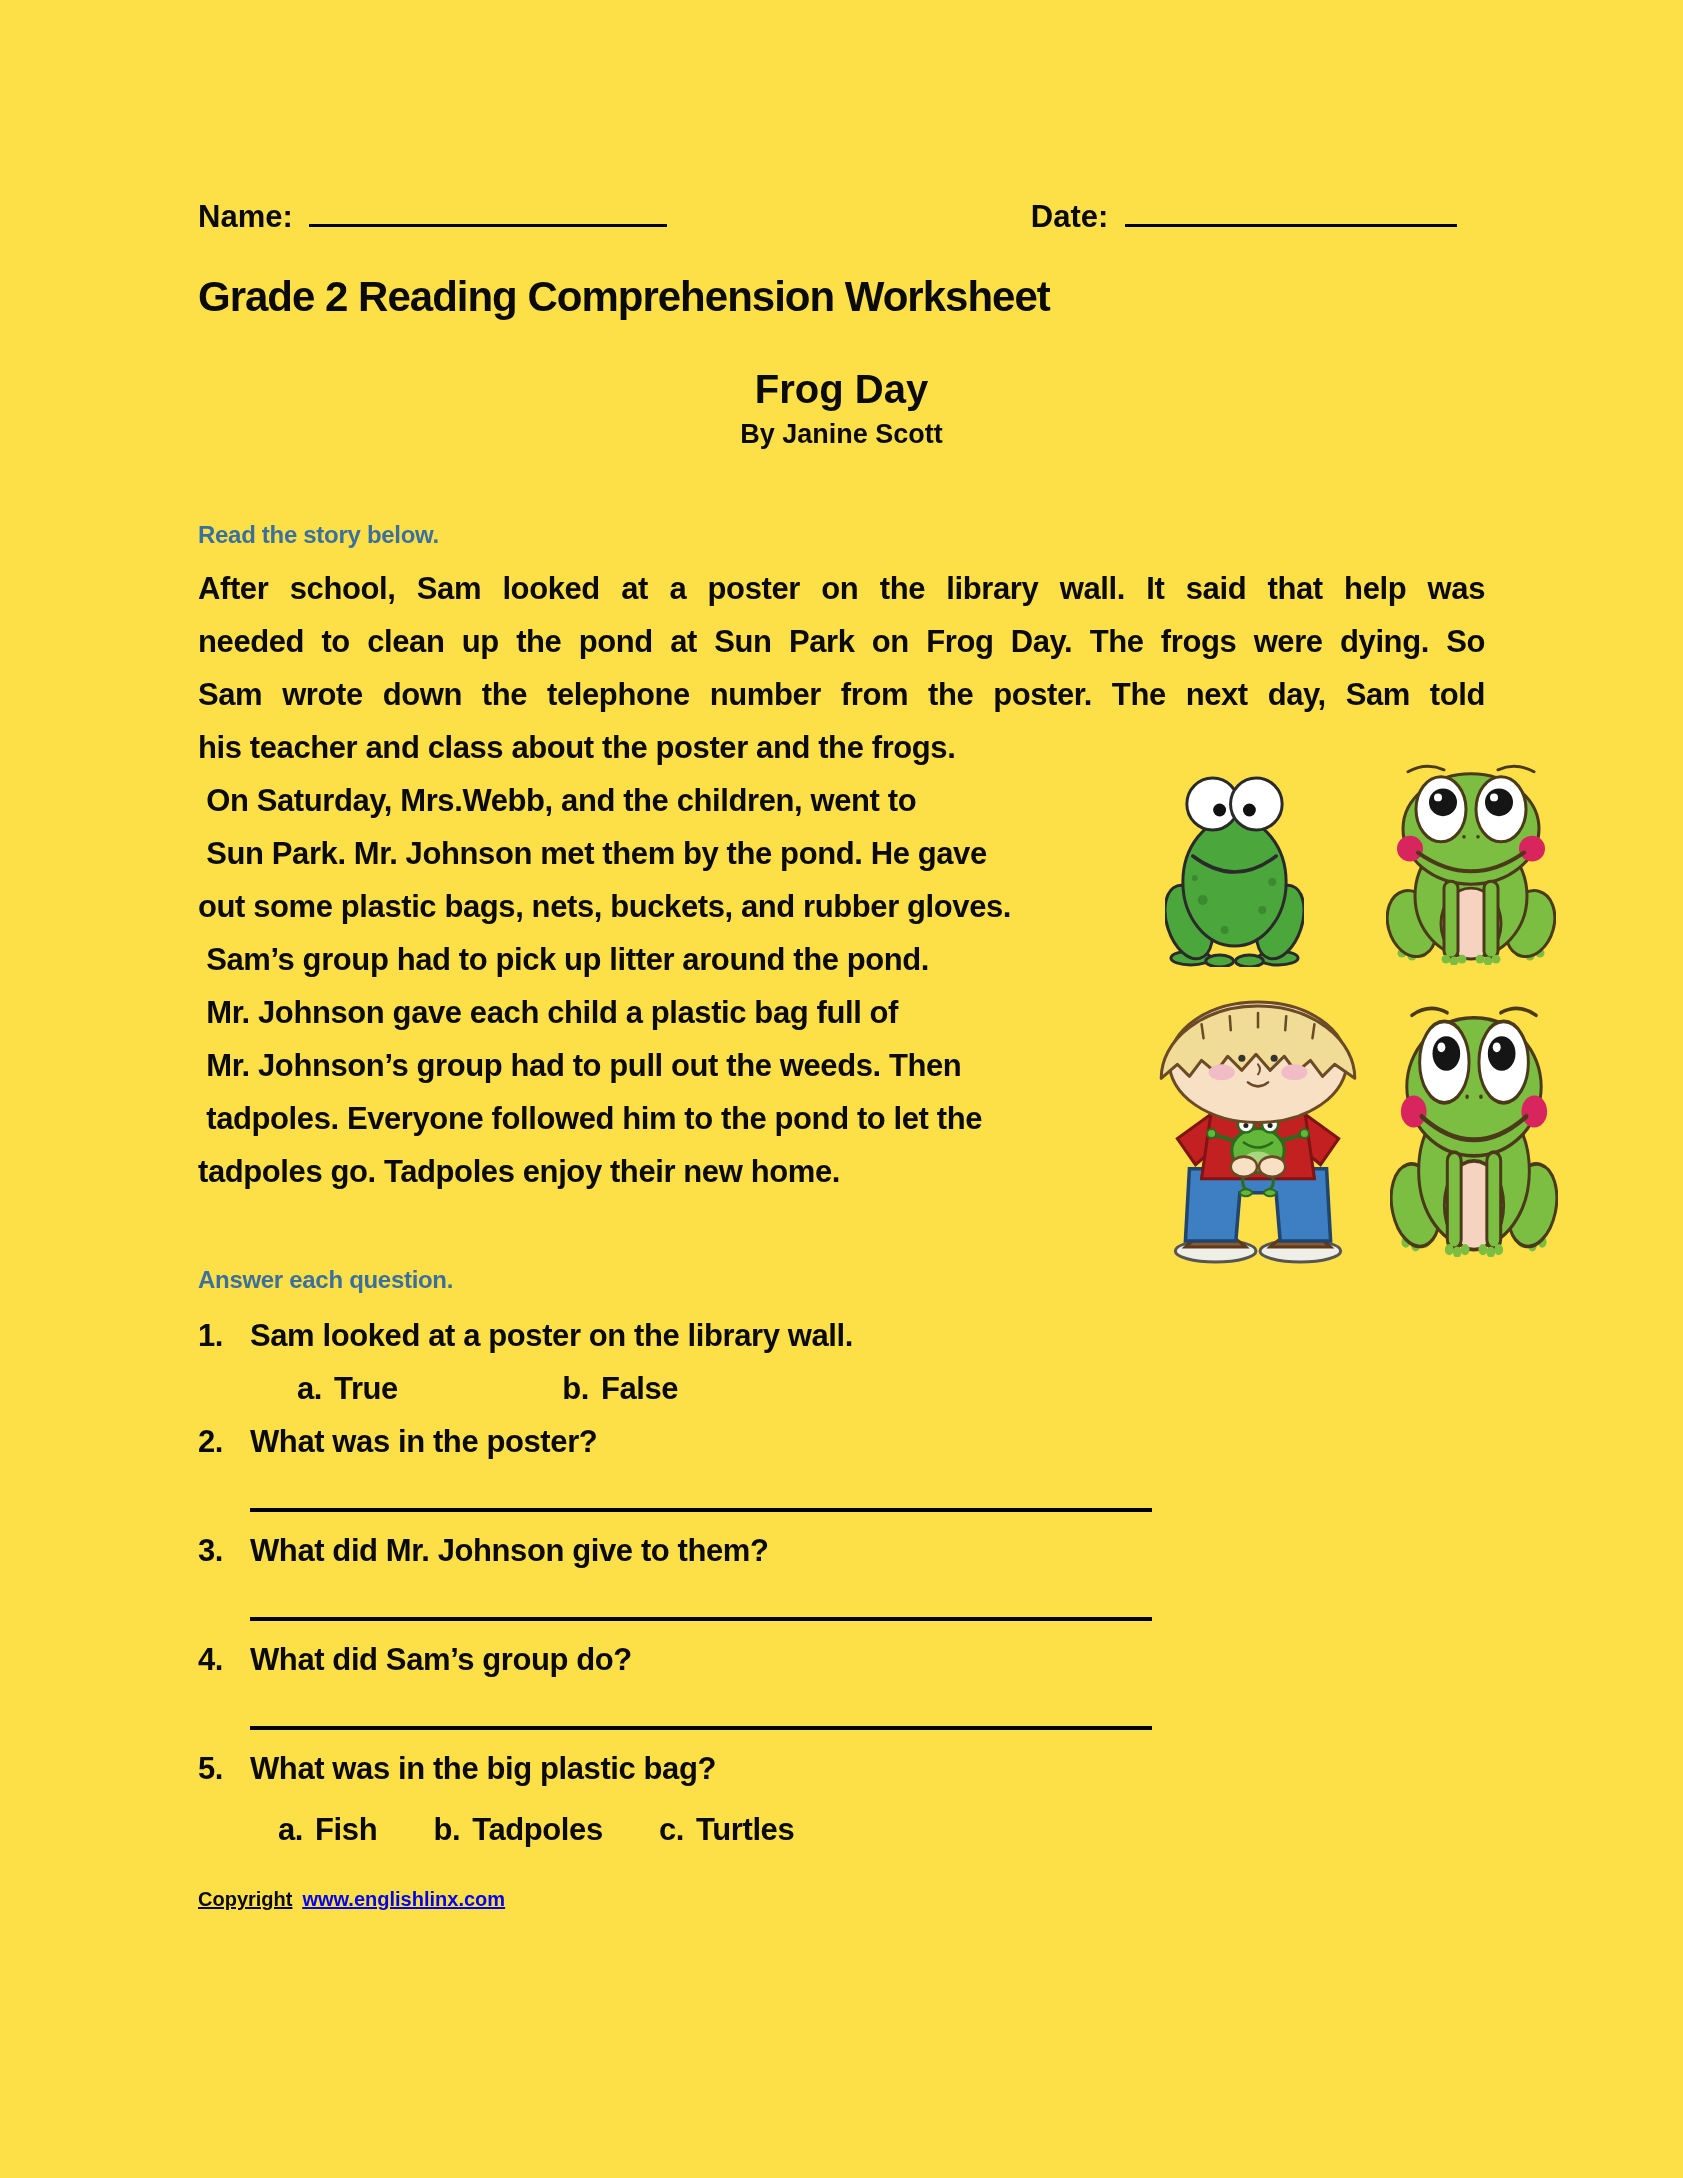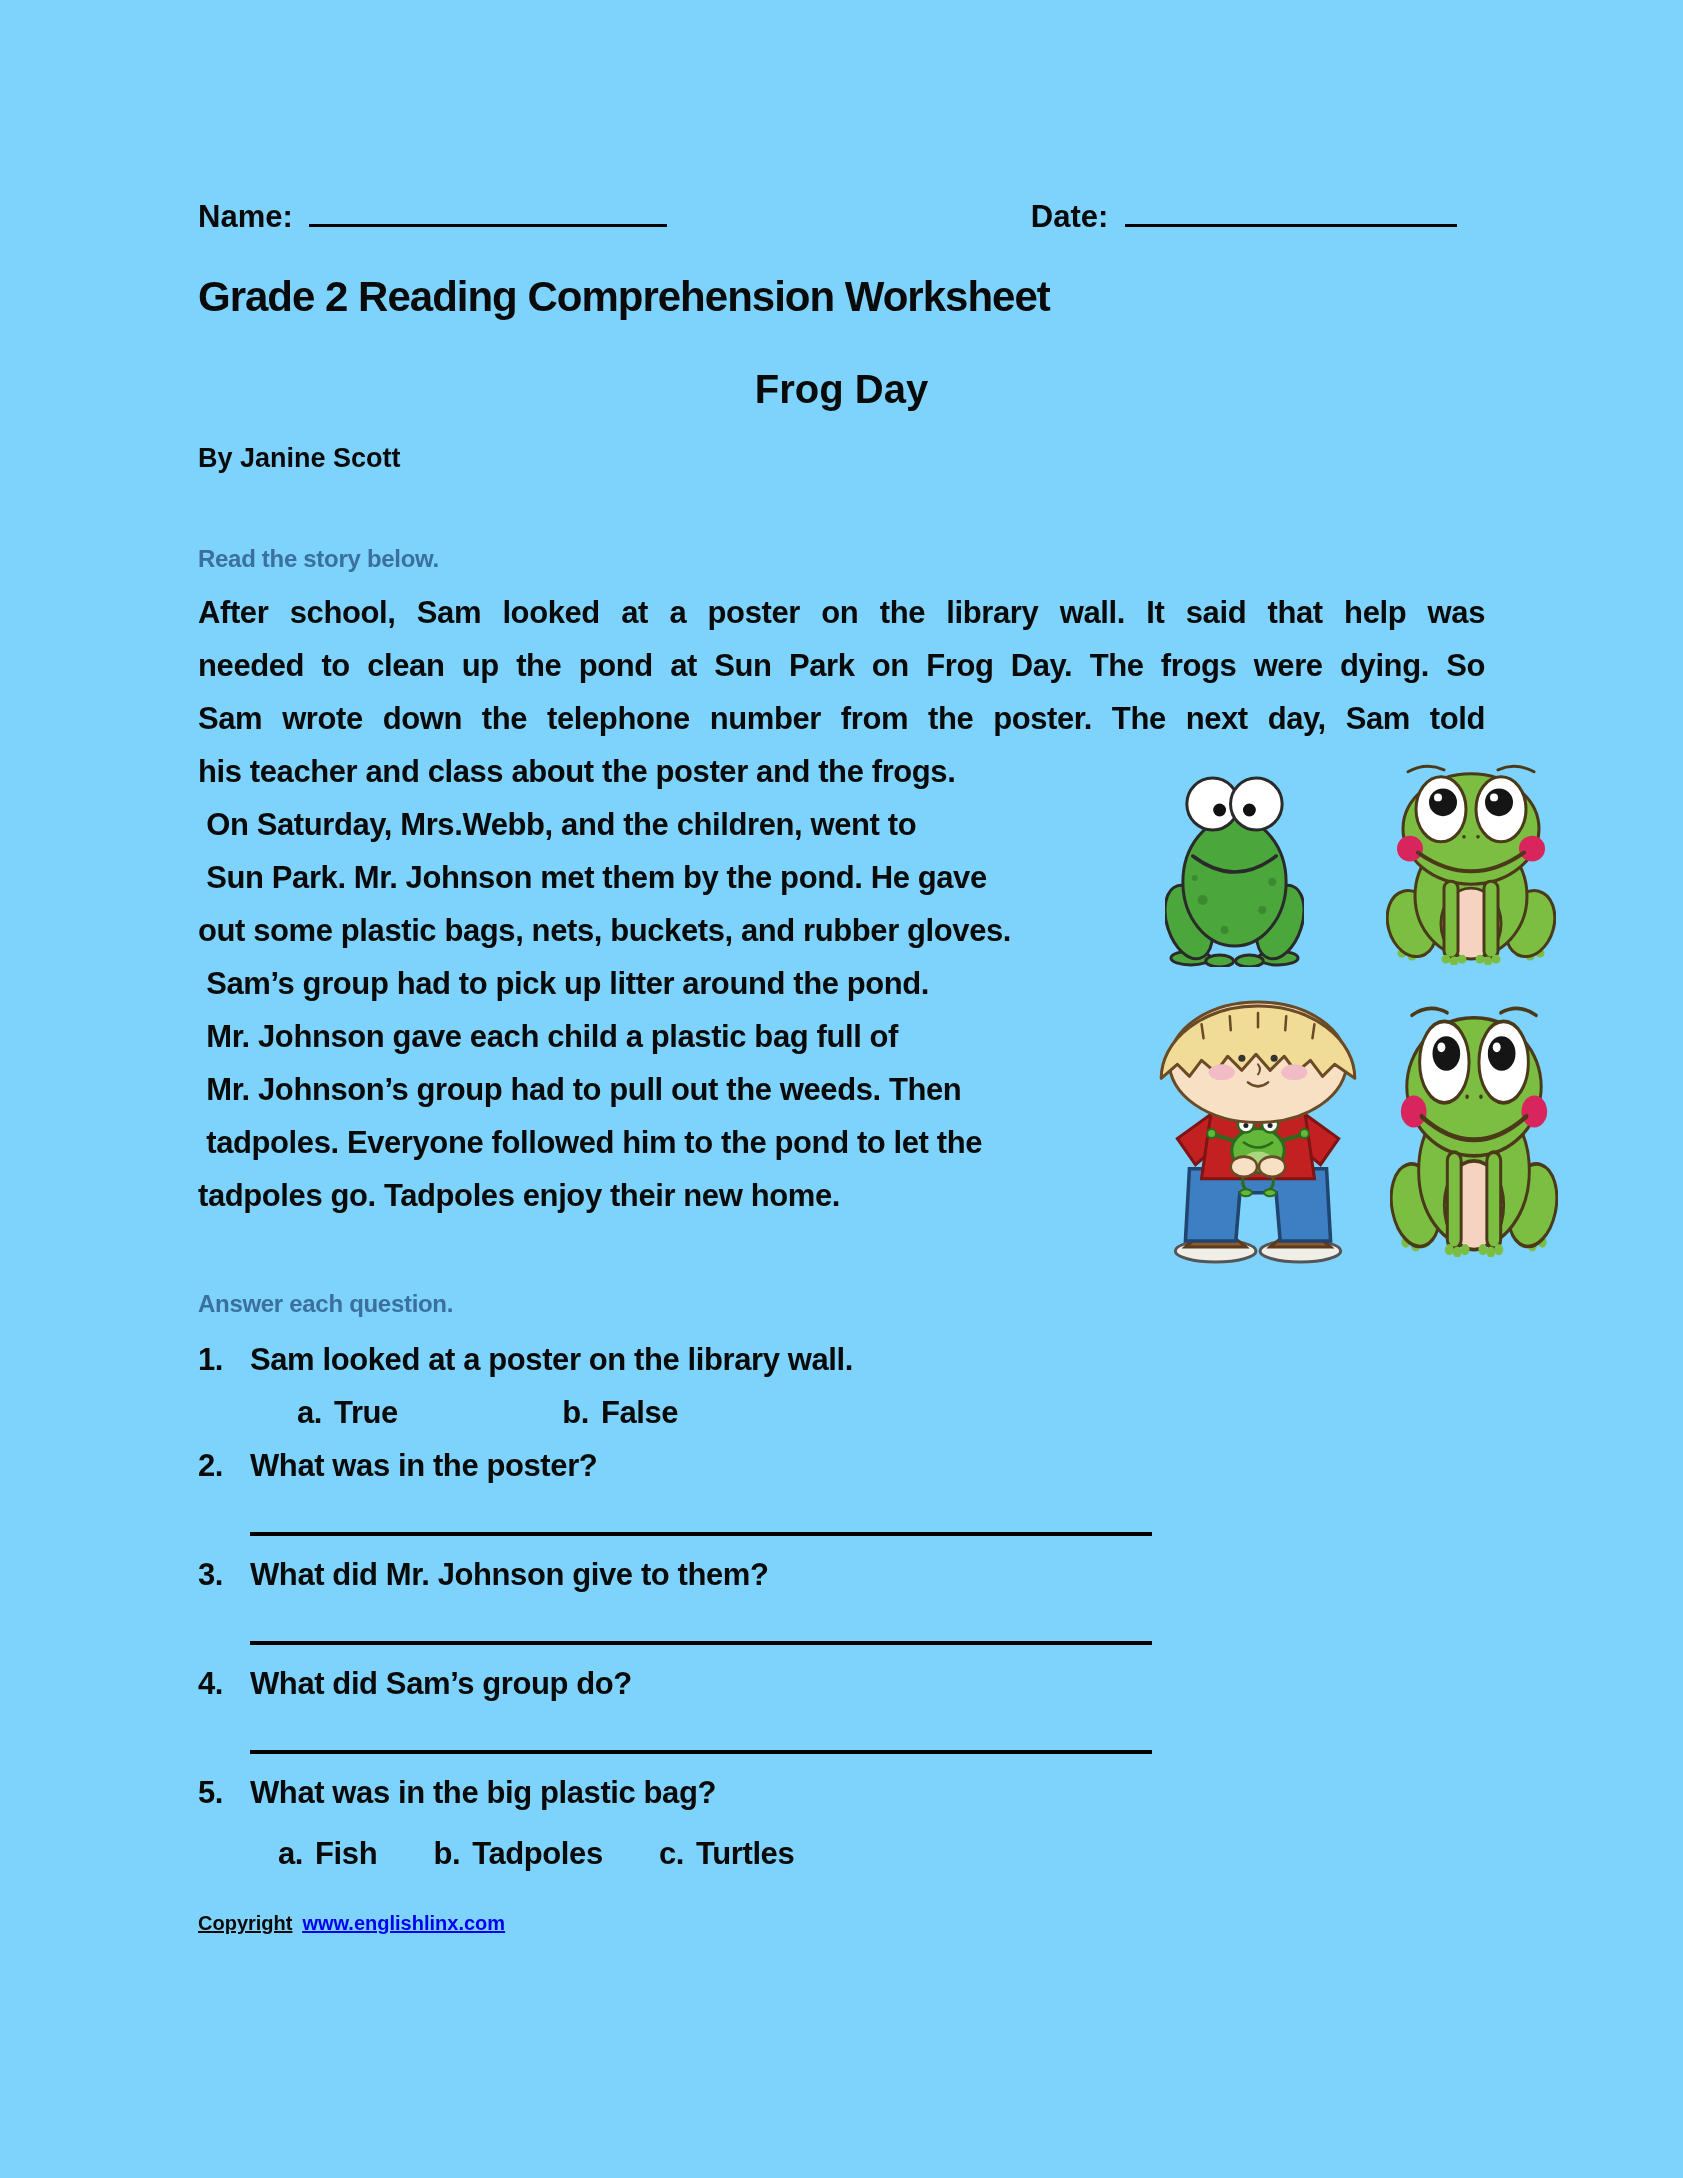--- a/index.html
+++ b/index.html
@@ -1,26 +1,26 @@
 <!DOCTYPE html>
 <html><head>
 <meta charset="utf-8">
 <style>
   html,body{margin:0;padding:0;background:#ffffff;}
-  .page{position:relative;width:1683px;height:2178px;background:#7dd3fc;overflow:hidden;
+  .page{position:relative;width:1683px;height:2178px;background:#fde047;overflow:hidden;
         font-family:"Liberation Sans",sans-serif;font-weight:bold;color:#0a0a0a;}
   .content{padding:194px 198px 0 198px;}
   .header-row{display:flex;justify-content:space-between;font-size:31px;line-height:40px;}
   .blank{display:inline-block;border-bottom:3px solid #000;height:30px;margin-left:8px;vertical-align:baseline;}
   .name-blank{width:358px;}
   .date-blank{width:332px;}
   .field.date{margin-right:28px;}
   .title{margin-top:36px;text-align:left;font-size:42px;line-height:48px;letter-spacing:-1px;}
   .subtitle{margin-top:44px;text-align:center;font-size:40px;line-height:48px;}
-  .byline{margin-top:28px;font-size:27px;line-height:34px;}
+  .byline{margin-top:4px;text-align:center;font-size:27px;line-height:34px;}
   .sec-heading{margin-top:63px;font-size:24px;line-height:42px;color:#3a6f9e;letter-spacing:-0.3px;}
   .sec-heading.q{margin-top:61px;}
   .story{margin-top:6px;font-size:31px;line-height:53px;letter-spacing:-0.4px;}
   .sline{white-space:pre;}
   .sline.just{white-space:normal;width:1287px;text-align:justify;text-align-last:justify;}
   .questions{margin-top:8px;font-size:31px;line-height:53px;letter-spacing:-0.4px;}
   .qrow{display:flex;}
   .qnum{width:52px;flex:0 0 52px;}
   .orow{padding-left:99px;}
   .orow.o5{padding-left:80px;margin-top:8px;}

